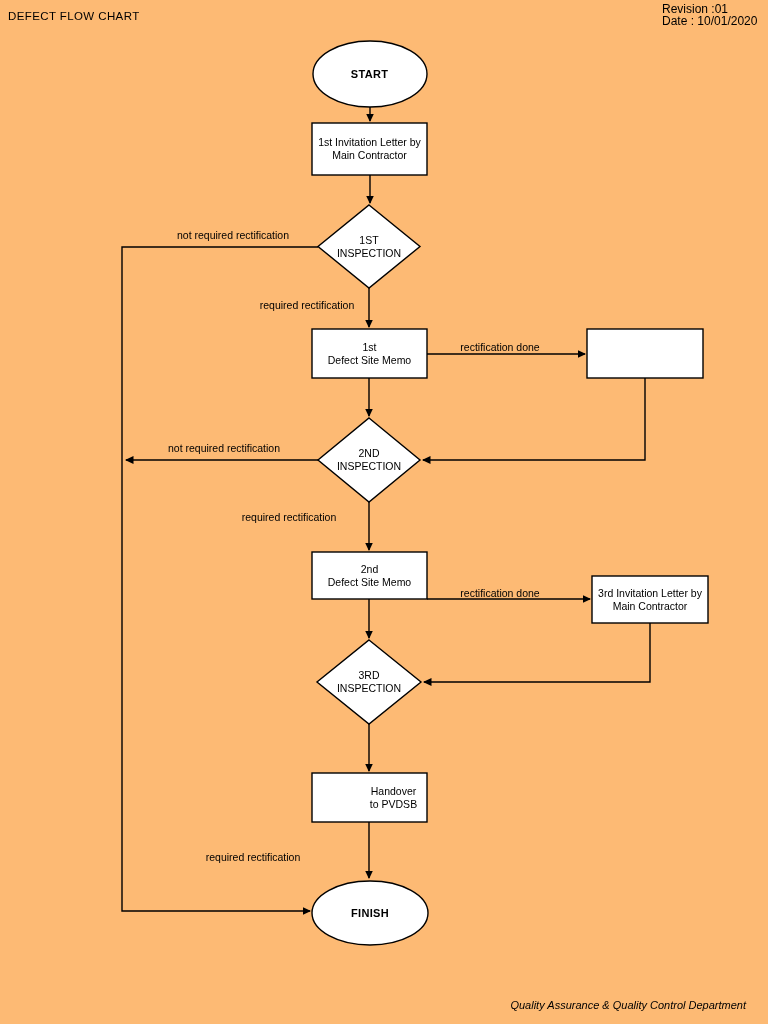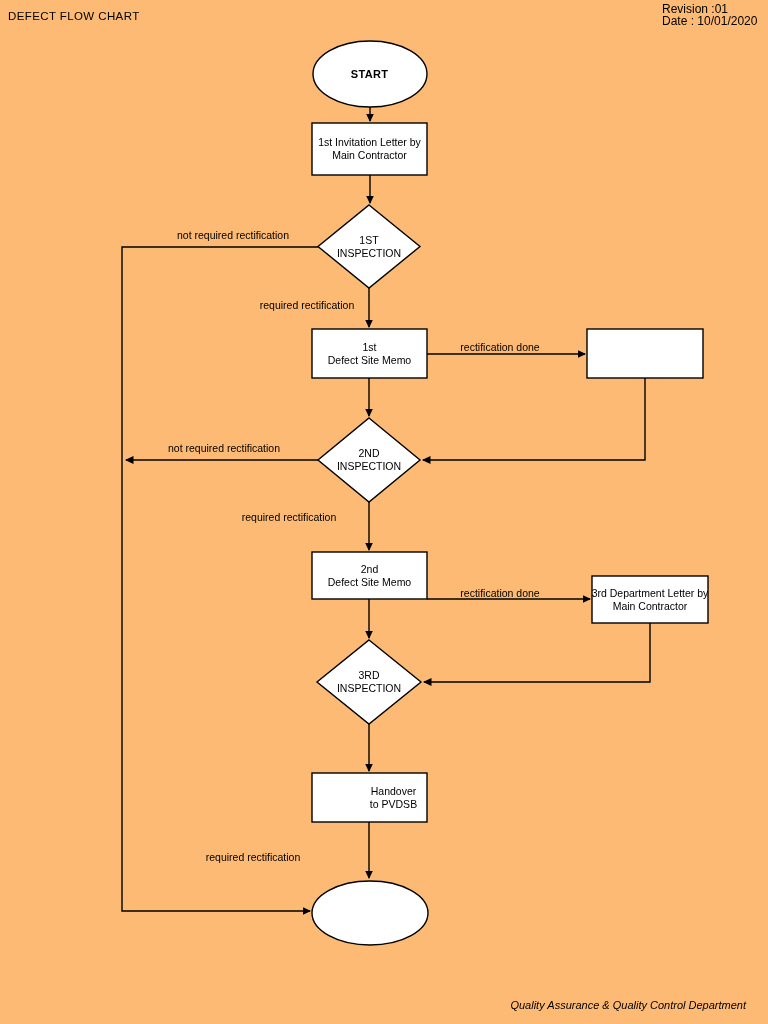--- a/index.html
+++ b/index.html
@@ -120,34 +120,37 @@
     <span>2ND</span>
     <span>INSPECTION</span>
   </div>
 
   <div class="node-label" style="left:312px; top:552px; width:115px; height:47px;">
     <span>2nd</span>
     <span>Defect Site Memo</span>
   </div>
 
   <div class="node-label" style="left:592px; top:576px; width:116px; height:47px;">
-    <span>3rd Department Letter by</span>
+    <span>3rd Invitation Letter by</span>
     <span>Main Contractor</span>
   </div>
 
   <div class="node-label" style="left:317px; top:640px; width:104px; height:84px;">
     <span>3RD</span>
     <span>INSPECTION</span>
   </div>
 
   <div class="node-label" style="left:312px; top:773px; width:115px; height:49px;padding-left:24px;">
     <span>Handover</span>
     <span>to PVDSB</span>
   </div>
 
+  <div class="node-label terminal" style="left:312px; top:881px; width:116px; height:64px;">
+    <span>FINISH</span>
+  </div>
 
   <div class="edge-label" style="left:233px; top:229px;">not required rectification</div>
   <div class="edge-label" style="left:307px; top:299px;">required rectification</div>
   <div class="edge-label" style="left:500px; top:341px;">rectification done</div>
   <div class="edge-label" style="left:224px; top:442px;">not required rectification</div>
   <div class="edge-label" style="left:289px; top:511px;">required rectification</div>
   <div class="edge-label" style="left:500px; top:587px;">rectification done</div>
   <div class="edge-label" style="left:253px; top:851px;">required rectification</div>
 
   <div class="footer-note">Quality Assurance &amp; Quality Control Department</div>

